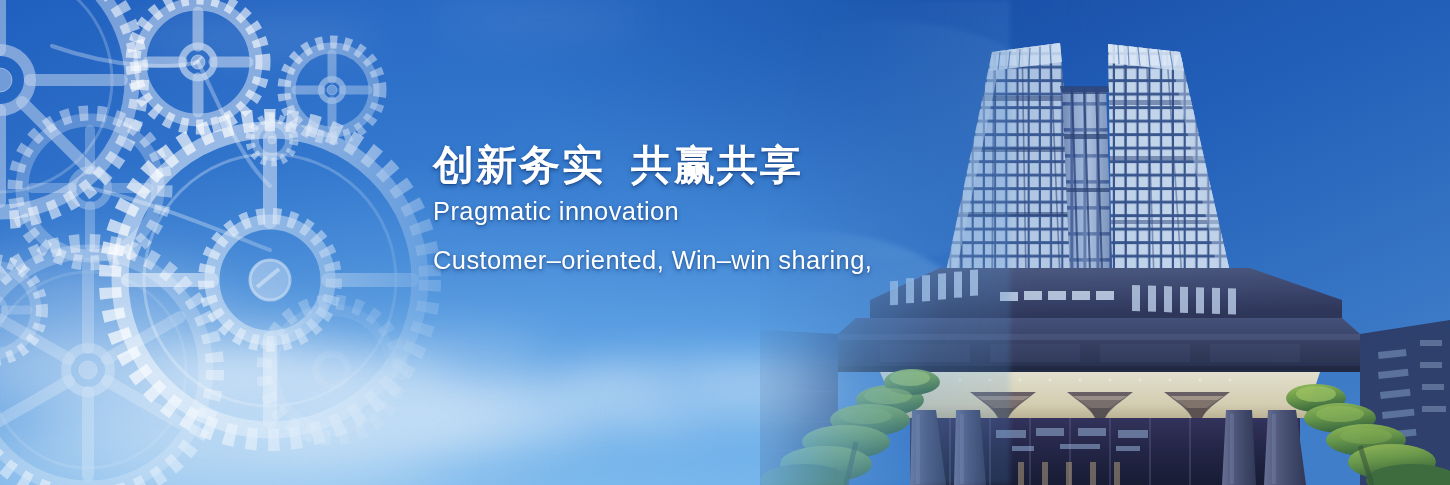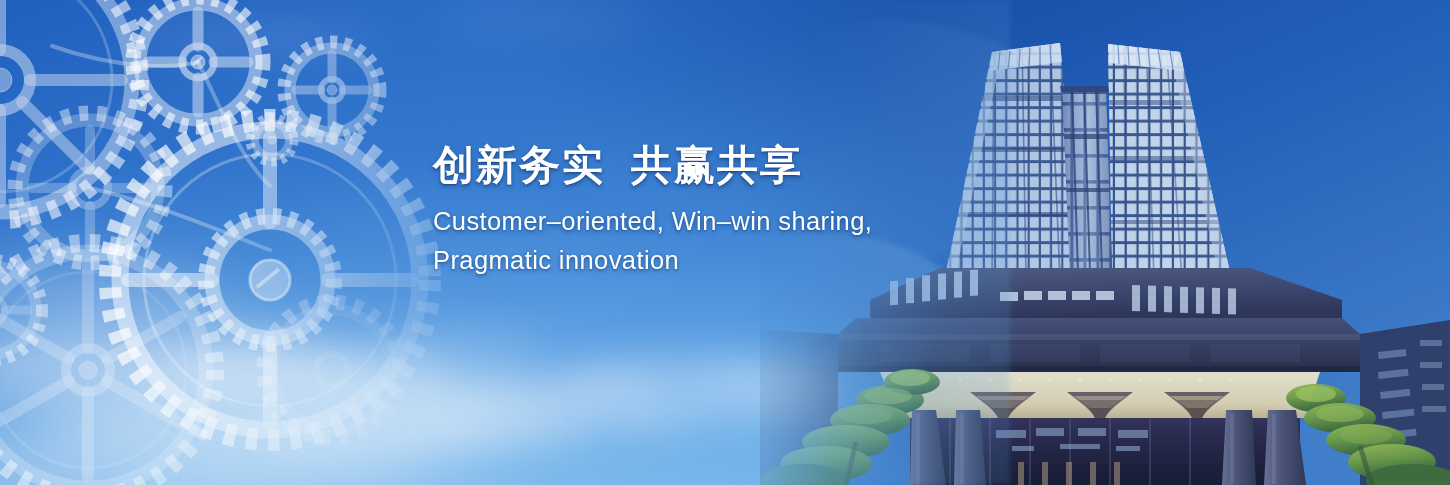--- a/index.html
+++ b/index.html
@@ -600,17 +600,17 @@
         <path d="M 600 446 L 612 485" stroke="#2f4a28" stroke-width="5" opacity=".55" fill="none"></path>
       </g>
 
       <rect width="690" height="485" fill="#4a8fd4" opacity=".10"></rect>
       <rect x="0" y="0" width="250" height="485" fill="#5c9bda" opacity=".18" filter="url(#softB2)"></rect>
     </svg>
   </div>
 
   <div class="copy">
     <div class="cn"><span>创新务实</span><span class="gap"></span><span>共赢共享</span></div>
+    <div class="en" style="margin-top:0">Pragmatic innovation</div>
     <div class="en">Customer–oriented, Win–win sharing,</div>
-    <div class="en" style="margin-top:0">Pragmatic innovation</div>
   </div>
 
 </div>
 
 </body></html>

